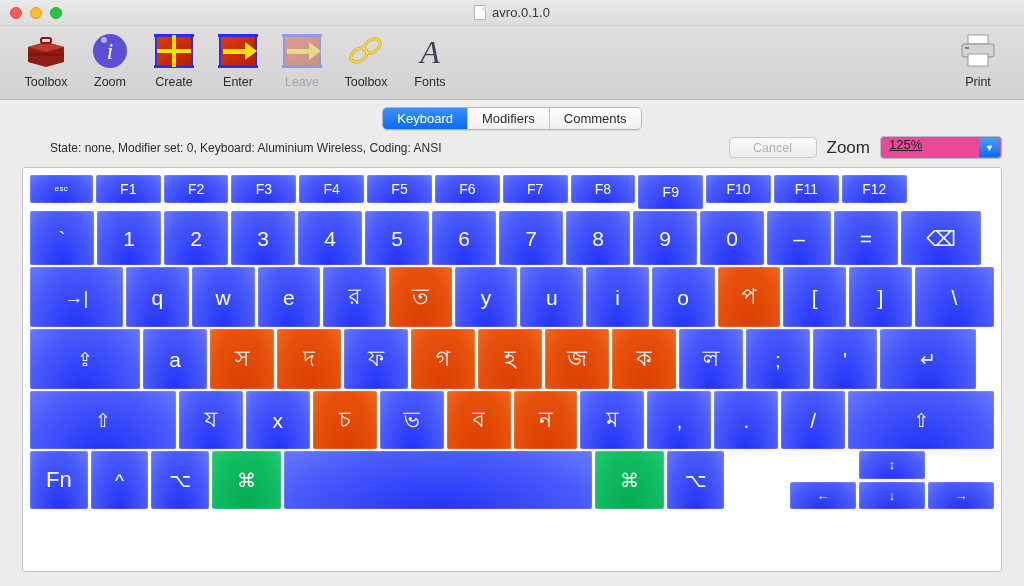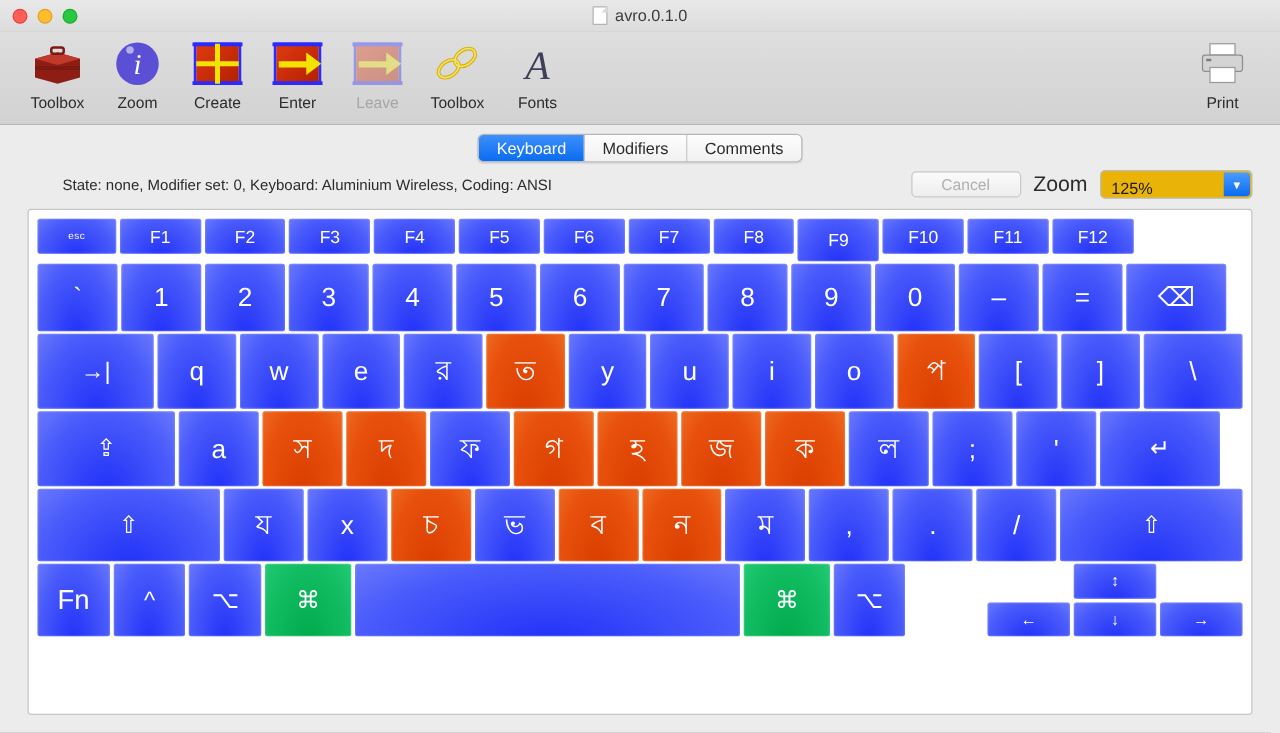--- a/index.html
+++ b/index.html
@@ -118,23 +118,23 @@
   .btn-cancel {
     width: 88px; height: 21px; border-radius: 4px;
     background: linear-gradient(#fbfbfb,#ededed);
     border: 1px solid #c9c9c9;
     font-size: 12.5px; color: #b0b0b0;
     display: flex; align-items: center; justify-content: center;
   }
   .zoom-lbl { font-size: 17px; color: #2b2b2b; }
   .zoom-select {
     width: 122px; height: 23px; border-radius: 4px;
-    border: 1px solid #bcbcbc; background: #eab308;
-    display: flex; align-items: flex-end; position: relative;
-    padding-left: 8px; font-size: 13px; color: #1c1c1c;
+    border: 1px solid #bcbcbc; background: #ec4899;
+    display: flex; align-items: flex-start; position: relative;
+    padding-left: 8px; font-size: 13px; color: #1c1c1c; text-decoration: underline;
   }
   .zoom-arrow {
     position: absolute; right: 1px; top: 1px; bottom: 1px; width: 21px;
     background: linear-gradient(#4b9bff,#0a6cf0);
     border-radius: 0 3px 3px 0;
     display: flex; align-items: center; justify-content: center;
     color: #fff; font-size: 9px;
   }
 
   

